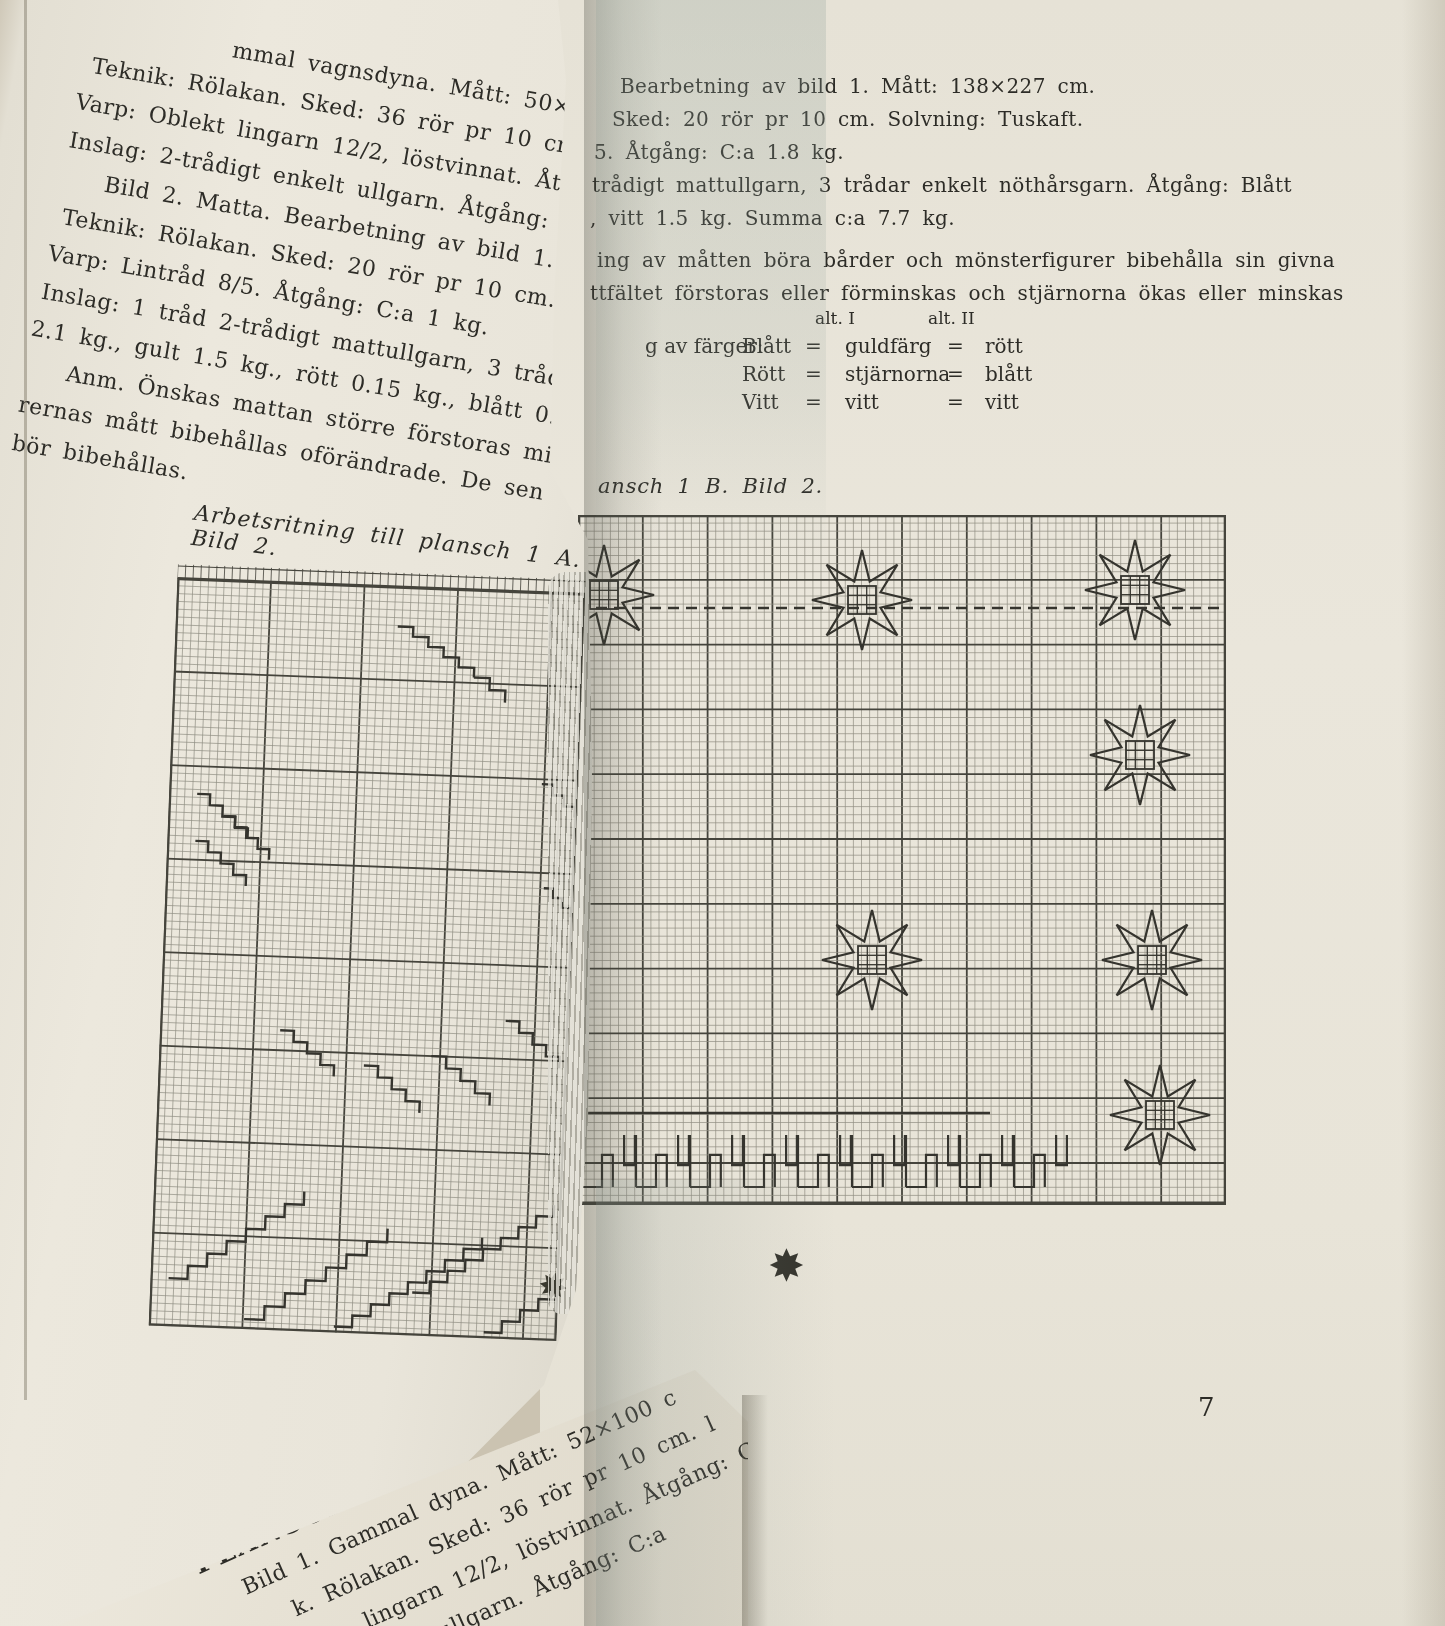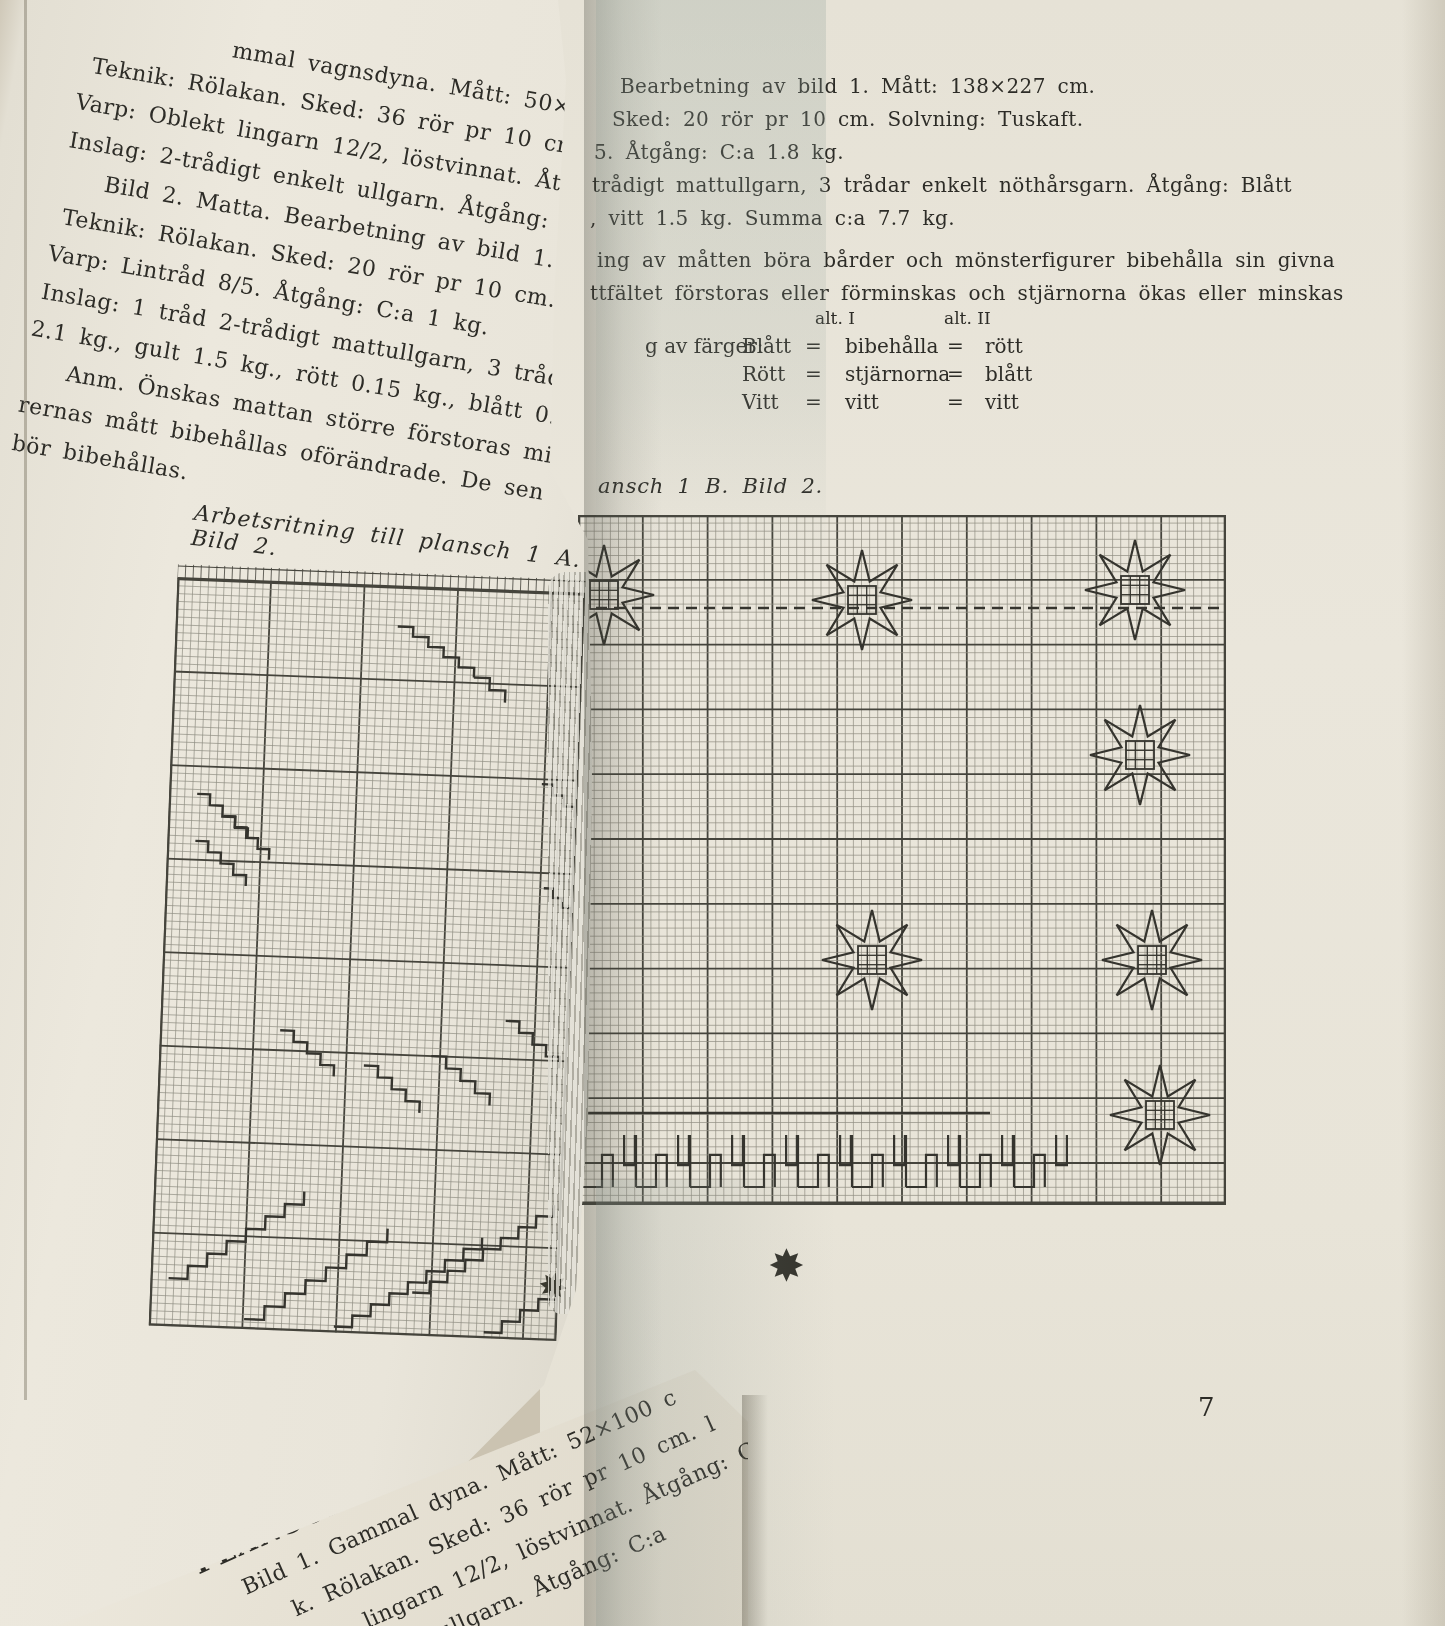--- a/index.html
+++ b/index.html
@@ -82,26 +82,26 @@
         <div class="line" style="margin-left: 27px;">Sked: 20 rör pr 10 cm. Solvning: Tuskaft.</div>
         <div class="line" style="margin-left: 9px;">5. Åtgång: C:a 1.8 kg.</div>
         <div class="line" style="margin-left: 7px;">trådigt mattullgarn, 3 trådar enkelt nöthårsgarn. Åtgång: Blått</div>
         <div class="line" style="margin-left: 5px;">, vitt 1.5 kg. Summa c:a 7.7 kg.</div>
         <div class="line" style="margin-left: 12px; margin-top: 9px;">ing av måtten böra bårder och mönsterfigurer bibehålla sin givna</div>
         <div class="line" style="margin-left: 5px;">ttfältet förstoras eller förminskas och stjärnorna ökas eller minskas</div>
       </div>
 
     <div id="color-table">
         <span class="hdr" style="left: 170px;">alt. I</span>
-        <span class="hdr" style="left: 283px; margin-left: 16px;">alt. II</span>
+        <span class="hdr" style="left: 283px;">alt. II</span>
         <div class="row" style="top: 26px; left: 0px;">
           <span class="cell" style="left: 0px;">g av färger:</span>
           <span class="cell" style="left: 97px;">Blått</span>
           <span class="cell" style="left: 160px;">=</span>
-          <span class="cell" style="left: 200px;">bibehålla</span>
+          <span class="cell" style="left: 200px;">guldfärg</span>
           <span class="cell" style="left: 302px;">=</span>
           <span class="cell" style="left: 340px;">rött</span>
         </div>
         <div class="row" style="top: 54px; left: 0px;">
           <span class="cell" style="left: 97px;">Rött</span>
           <span class="cell" style="left: 160px;">=</span>
           <span class="cell" style="left: 200px;">stjärnorna</span>
           <span class="cell" style="left: 302px;">=</span>
           <span class="cell" style="left: 340px;">blått</span>
         </div>

